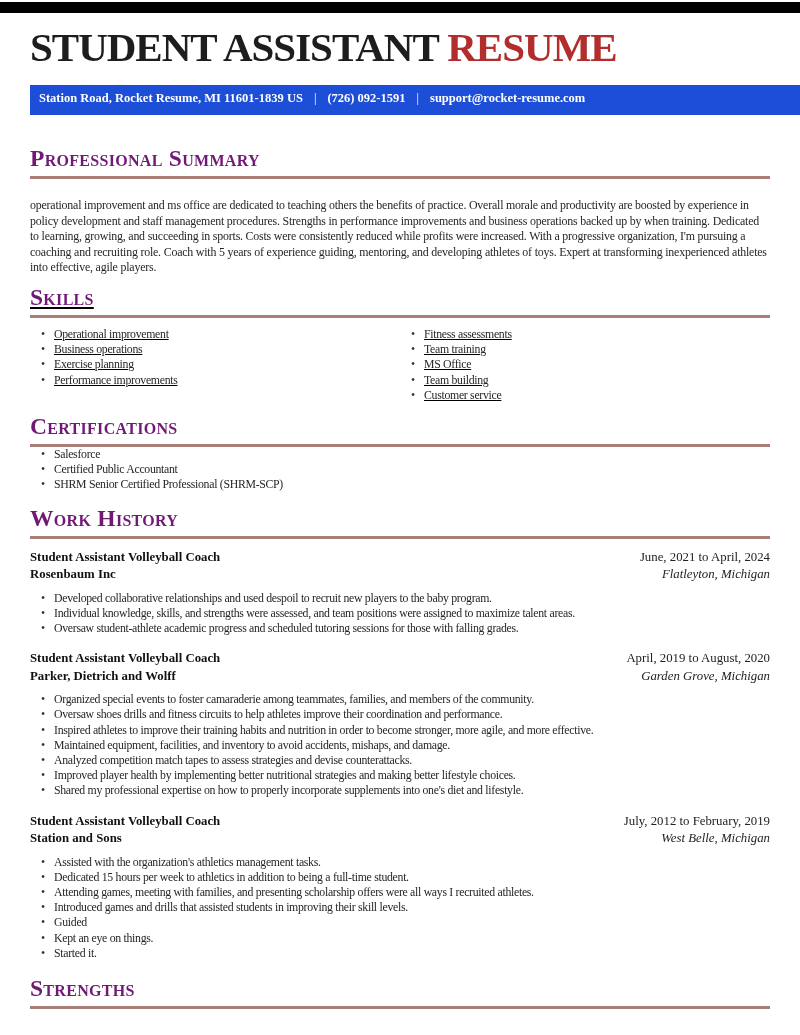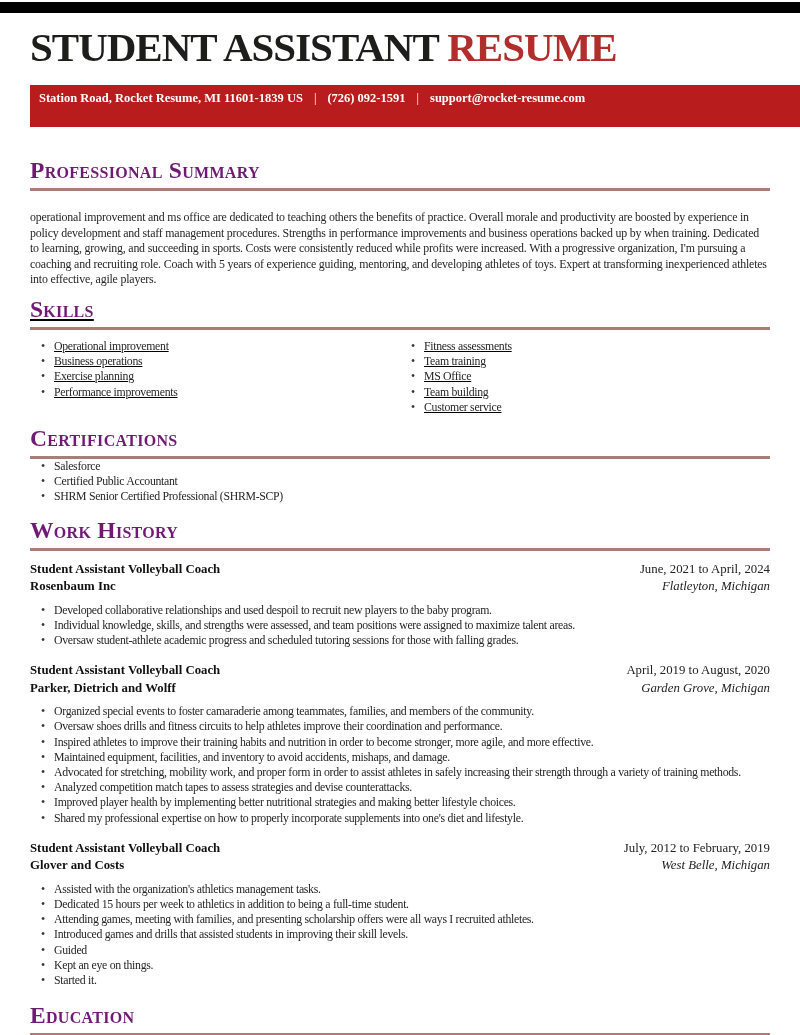--- a/index.html
+++ b/index.html
@@ -16,22 +16,22 @@
   .page { padding: 24px 30px 12px 30px; }
 
   h1.title {
     margin: 0; font-size: 41px; line-height: 46px; font-weight: 700;
     color: #1d1d1b; letter-spacing: -1px; white-space: nowrap;
   }
   h1.title .accent { color: #b22e2c; }
 
   .contact-bar {
     margin-top: 15px; margin-right: -30px;
-    background: #b91c1c; color: #ffffff;
-    height: 42px; line-height: 27px;
+    background: #1d4ed8; color: #ffffff;
+    height: 30px; line-height: 27px;
     font-size: 12.5px; font-weight: 700;
     padding-left: 9px; white-space: nowrap;
   }
   .contact-bar .sep { margin: 0 11px; font-weight: 400; }
 
   h2.shead {
     margin: 0; font-variant: small-caps; font-weight: 700;
     font-size: 23.5px; line-height: 26px; color: #701a75;
     letter-spacing: 0.3px;
   }
@@ -153,47 +153,46 @@
       </div>
       <div class="job-row">
         <span class="job-company">Parker, Dietrich and Wolff</span>
         <span class="job-location">Garden Grove, Michigan</span>
       </div>
       <ul class="blist">
         <li>Organized special events to foster camaraderie among teammates, families, and members of the community.</li>
         <li>Oversaw shoes drills and fitness circuits to help athletes improve their coordination and performance.</li>
         <li>Inspired athletes to improve their training habits and nutrition in order to become stronger, more agile, and more effective.</li>
         <li>Maintained equipment, facilities, and inventory to avoid accidents, mishaps, and damage.</li>
-        <li>Advocated for stretching, mobility work, and proper form in order to assist athletes in safely increasing their strength through a variety of training methods.</li>
         <li>Analyzed competition match tapes to assess strategies and devise counterattacks.</li>
         <li>Improved player health by implementing better nutritional strategies and making better lifestyle choices.</li>
         <li>Shared my professional expertise on how to properly incorporate supplements into one's diet and lifestyle.</li>
       </ul>
     </div>
 
     <div class="job">
       <div class="job-row">
         <span class="job-title">Student Assistant Volleyball Coach</span>
         <span class="job-dates">July, 2012 to February, 2019</span>
       </div>
       <div class="job-row">
-        <span class="job-company">Glover and Costs</span>
+        <span class="job-company">Station and Sons</span>
         <span class="job-location">West Belle, Michigan</span>
       </div>
       <ul class="blist">
         <li>Assisted with the organization's athletics management tasks.</li>
         <li>Dedicated 15 hours per week to athletics in addition to being a full-time student.</li>
         <li>Attending games, meeting with families, and presenting scholarship offers were all ways I recruited athletes.</li>
         <li>Introduced games and drills that assisted students in improving their skill levels.</li>
         <li>Guided</li>
         <li>Kept an eye on things.</li>
         <li>Started it.</li>
       </ul>
     </div>
   </section>
 
   <section class="sec-edu">
-    <h2 class="shead">Education</h2>
+    <h2 class="shead">Strengths</h2>
     <div class="rule"></div>
 
   </section>
 
 </div>
 
 </body></html>

